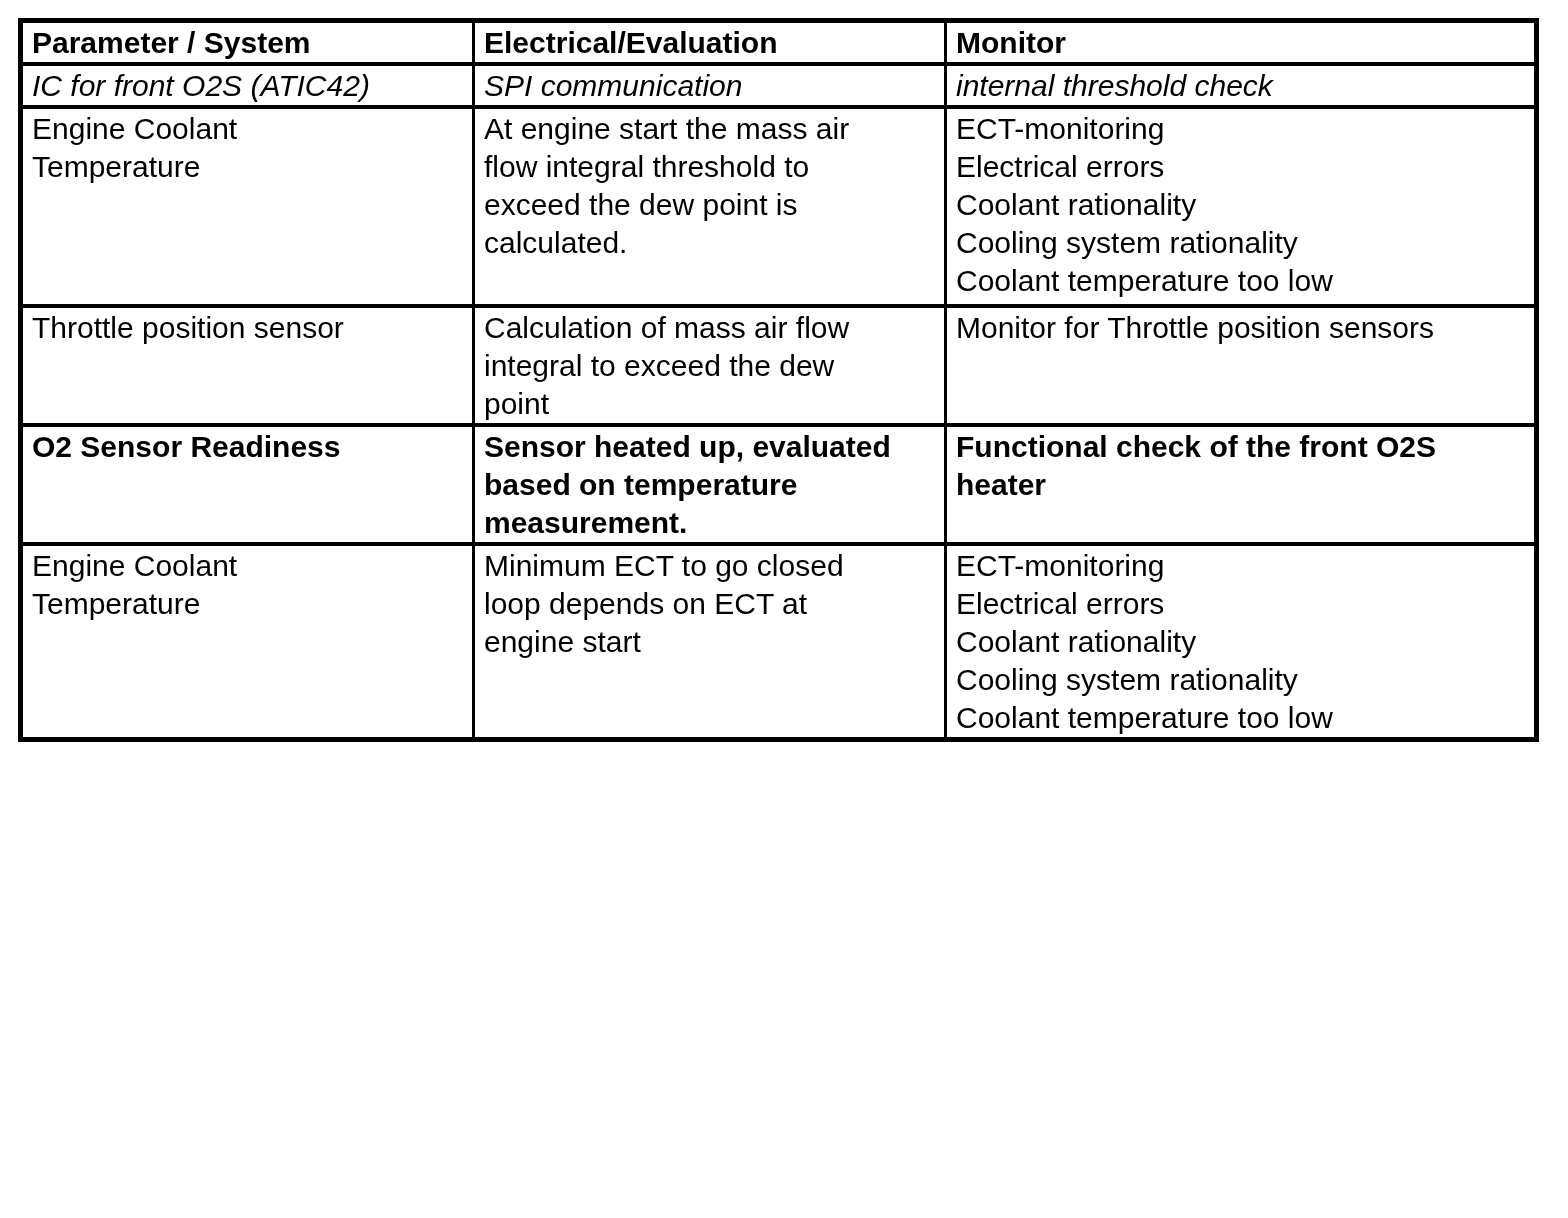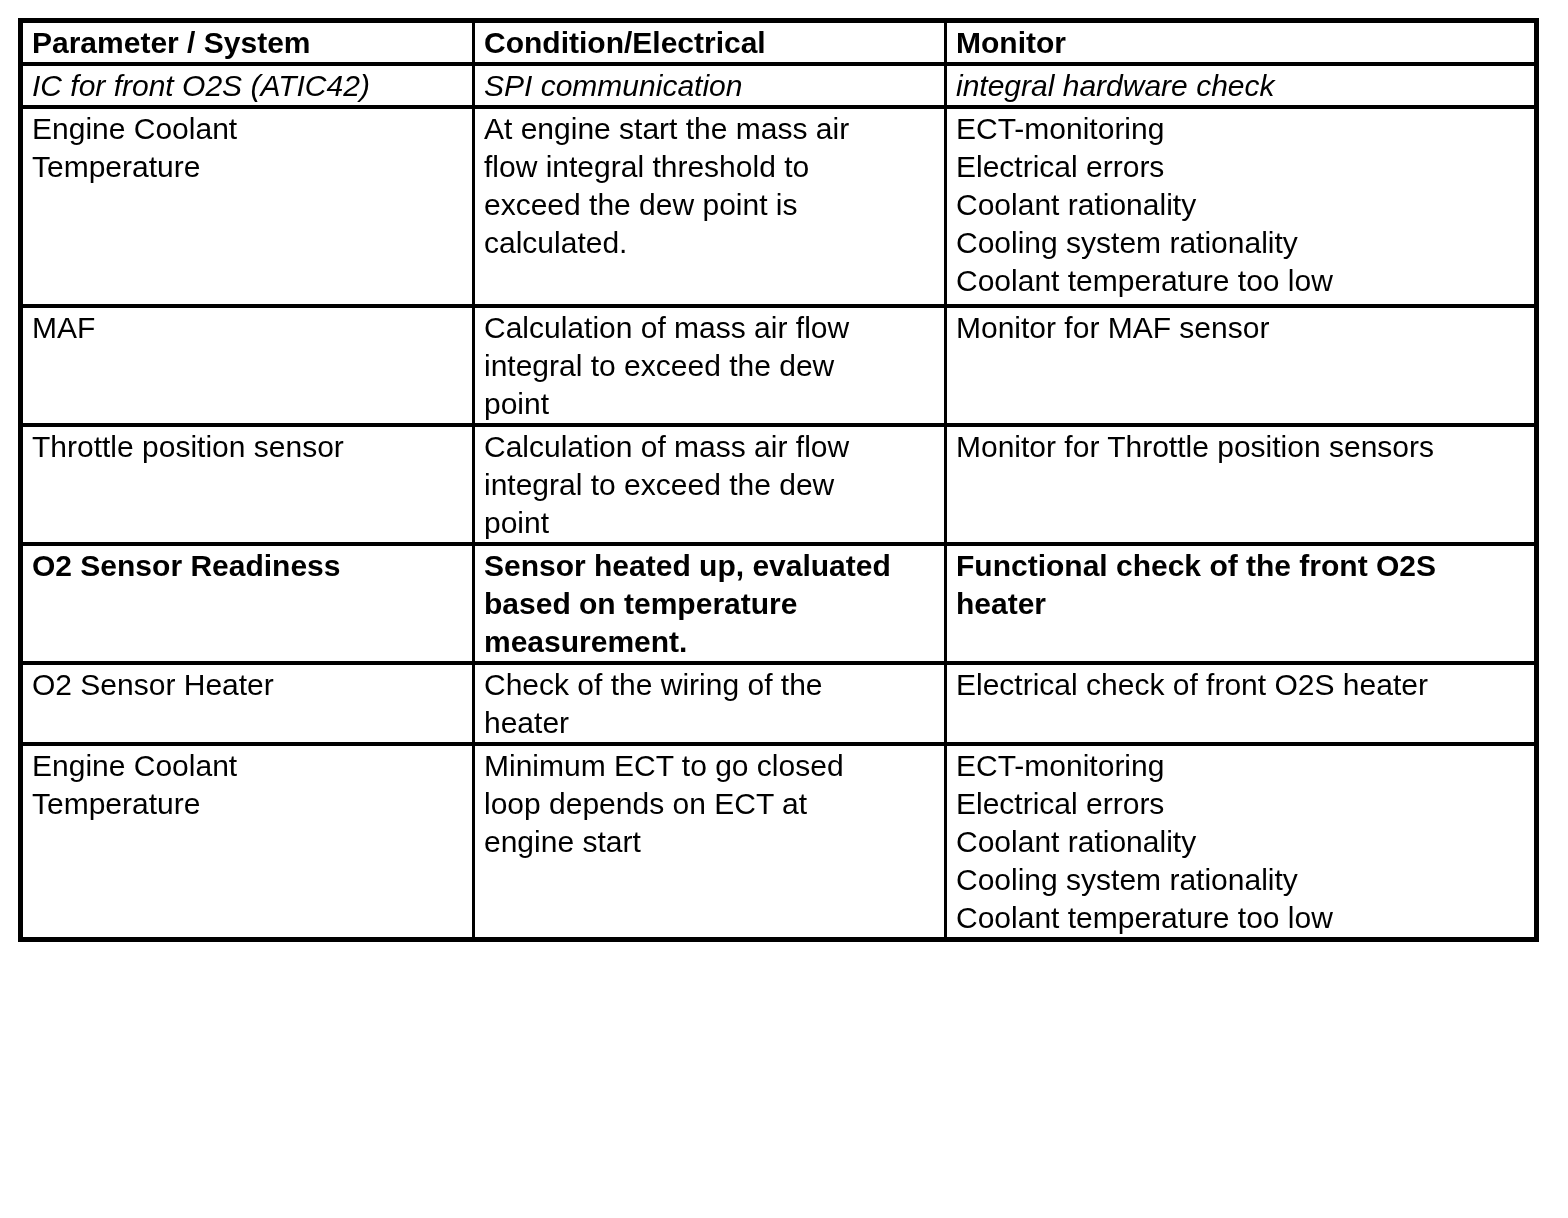--- a/index.html
+++ b/index.html
@@ -58,70 +58,57 @@
 <div class="page">
   <table class="params">
     <colgroup>
       <col style="width:453px">
       <col style="width:472px">
       <col style="width:591px">
     </colgroup>
     <thead>
       <tr class="hdr">
         <th>Parameter / System</th>
-        <th>Condition/Electrical</th>
+        <th>Electrical/Evaluation</th>
         <th>Monitor</th>
       </tr>
     </thead>
     <tbody>
       <tr class="r1">
         <td>IC for front O2S (ATIC42)</td>
         <td>SPI communication</td>
-        <td>integral hardware check</td>
+        <td>internal threshold check</td>
       </tr>
       <tr class="r2">
         <td>Engine Coolant
 Temperature</td>
         <td>At engine start the mass air
 flow integral threshold to
 exceed the dew point is
 calculated.</td>
         <td>ECT-monitoring
 Electrical errors
 Coolant rationality
 Cooling system rationality
 Coolant temperature too low</td>
-      </tr>
-      <tr class="r4">
-        <td>MAF</td>
-        <td>Calculation of mass air flow
-integral to exceed the dew
-point</td>
-        <td>Monitor for MAF sensor</td>
       </tr>
       <tr class="r5">
         <td>Throttle position sensor</td>
         <td>Calculation of mass air flow
 integral to exceed the dew
 point</td>
         <td>Monitor for Throttle position sensors</td>
       </tr>
       <tr class="r7">
         <td>O2 Sensor Readiness</td>
         <td>Sensor heated up, evaluated
 based on temperature
 measurement.</td>
         <td>Functional check of the front O2S
 heater</td>
-      </tr>
-      <tr class="r8">
-        <td>O2 Sensor Heater</td>
-        <td>Check of the wiring of the
-heater</td>
-        <td>Electrical check of front O2S heater</td>
       </tr>
       <tr class="r9">
         <td>Engine Coolant
 Temperature</td>
         <td>Minimum ECT to go closed
 loop depends on ECT at
 engine start</td>
         <td>ECT-monitoring
 Electrical errors
 Coolant rationality

